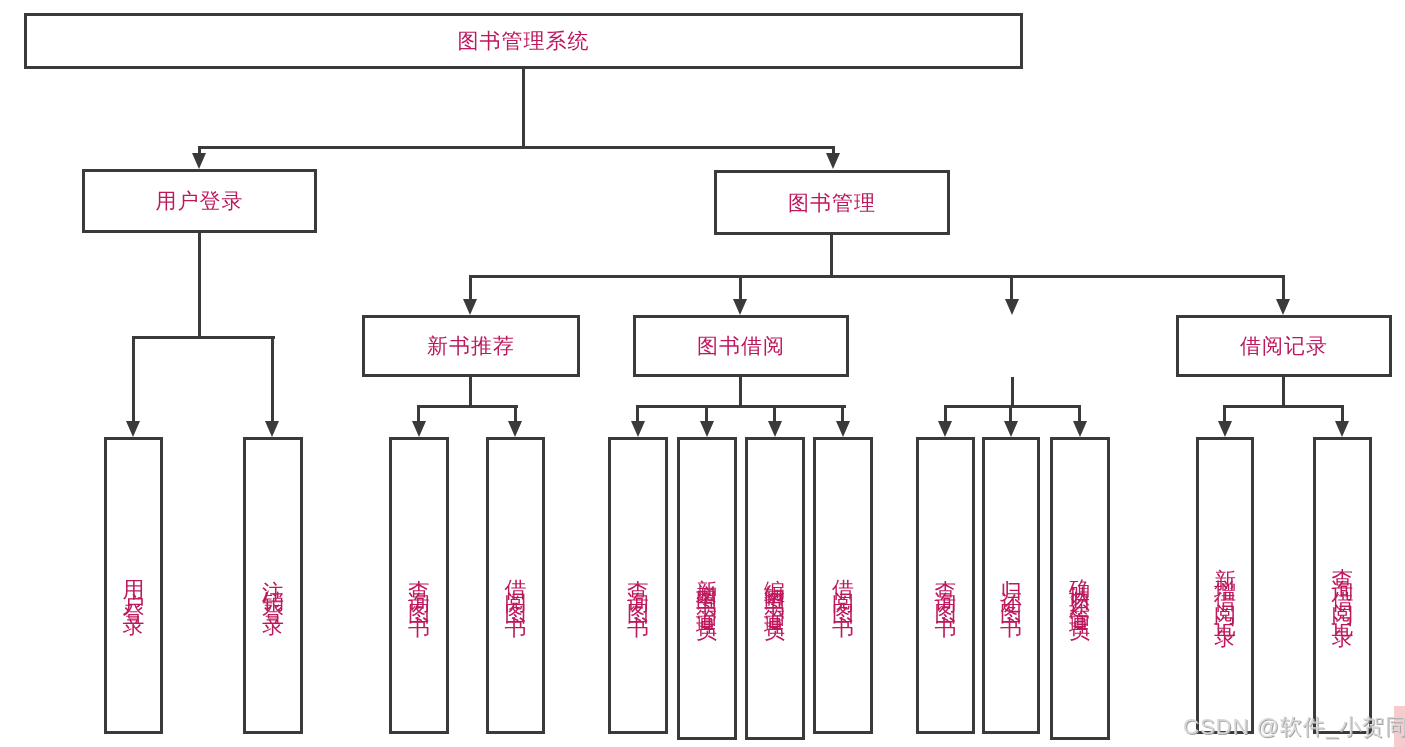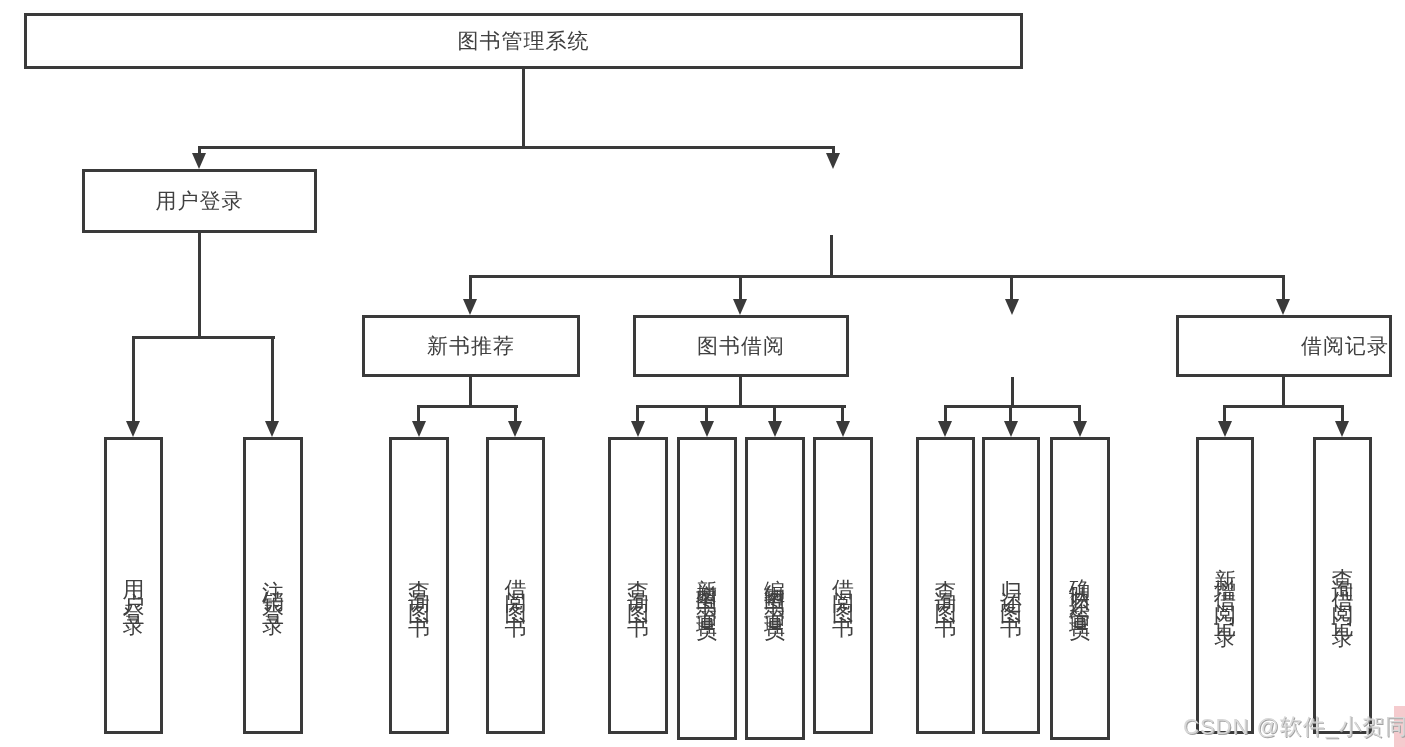--- a/index.html
+++ b/index.html
@@ -2,21 +2,21 @@
 <html><head>
 <meta charset="utf-8">
 <style>
   html,body{margin:0;padding:0;background:#ffffff;}
   #canvas{
     position:relative;width:1405px;height:747px;background:#ffffff;overflow:hidden;
     font-family:"Liberation Sans", sans-serif;
   }
   .box{
     position:absolute;box-sizing:border-box;border:3px solid #3a3a3a;background:#ffffff;
-    display:flex;align-items:center;justify-content:center;color:#404040;
+    display:flex;align-items:center;justify-content:center;color:#be185d;
   }
   .h{font-size:21px;letter-spacing:1px;}
   .v span{
     writing-mode:vertical-rl;text-orientation:mixed;
     font-size:22px;letter-spacing:12px;line-height:1;
   }
   .v.tight span{font-size:21px;letter-spacing:6px;}
   .ln{position:absolute;background:#3a3a3a;}
   .ar{
     position:absolute;width:0;height:0;
@@ -42,20 +42,23 @@
   <div class="ln" style="left:522px;top:69px;width:3px;height:77px;"></div>
   <div class="ln" style="left:198px;top:146px;width:637px;height:3px;"></div>
   <div class="ln" style="left:198px;top:149px;width:3px;height:8px;"></div>
   <div class="ar" style="left:192px;top:153px;"></div>
   <div class="ln" style="left:832px;top:149px;width:3px;height:8px;"></div>
   <div class="ar" style="left:826px;top:153px;"></div>
 
   <div class="box h" style="left:82px;top:169px;width:235px;height:64px;">
     <span>用户登录</span>
   </div>
+  <div class="box h" style="left:714px;top:170px;width:236px;height:65px;">
+    <span>图书管理</span>
+  </div>
 
   <div class="ln" style="left:198px;top:233px;width:3px;height:103px;"></div>
   <div class="ln" style="left:132px;top:336px;width:143px;height:3px;"></div>
   <div class="ln" style="left:132px;top:336px;width:3px;height:88px;"></div>
   <div class="ar" style="left:126px;top:421px;"></div>
   <div class="ln" style="left:271px;top:336px;width:3px;height:88px;"></div>
   <div class="ar" style="left:265px;top:421px;"></div>
 
   <div class="ln" style="left:830px;top:235px;width:3px;height:40px;"></div>
   <div class="ln" style="left:469px;top:275px;width:815px;height:3px;"></div>
@@ -67,21 +70,21 @@
   <div class="ar" style="left:1005px;top:299px;"></div>
   <div class="ln" style="left:1282px;top:275px;width:3px;height:24px;"></div>
   <div class="ar" style="left:1276px;top:299px;"></div>
 
   <div class="box h" style="left:362px;top:315px;width:218px;height:62px;">
     <span>新书推荐</span>
   </div>
   <div class="box h" style="left:633px;top:315px;width:216px;height:62px;">
     <span>图书借阅</span>
   </div>
-  <div class="box h" style="left:1176px;top:315px;width:216px;height:62px;justify-content:flex-end;">
+  <div class="box h" style="left:1176px;top:315px;width:216px;height:62px;">
     <span>借阅记录</span>
   </div>
 
   <div class="ln" style="left:469px;top:377px;width:3px;height:28px;"></div>
   <div class="ln" style="left:417px;top:405px;width:101px;height:3px;"></div>
   <div class="ln" style="left:417px;top:405px;width:3px;height:18px;"></div>
   <div class="ar" style="left:412px;top:421px;"></div>
   <div class="ln" style="left:514px;top:405px;width:3px;height:18px;"></div>
   <div class="ar" style="left:508px;top:421px;"></div>
 

